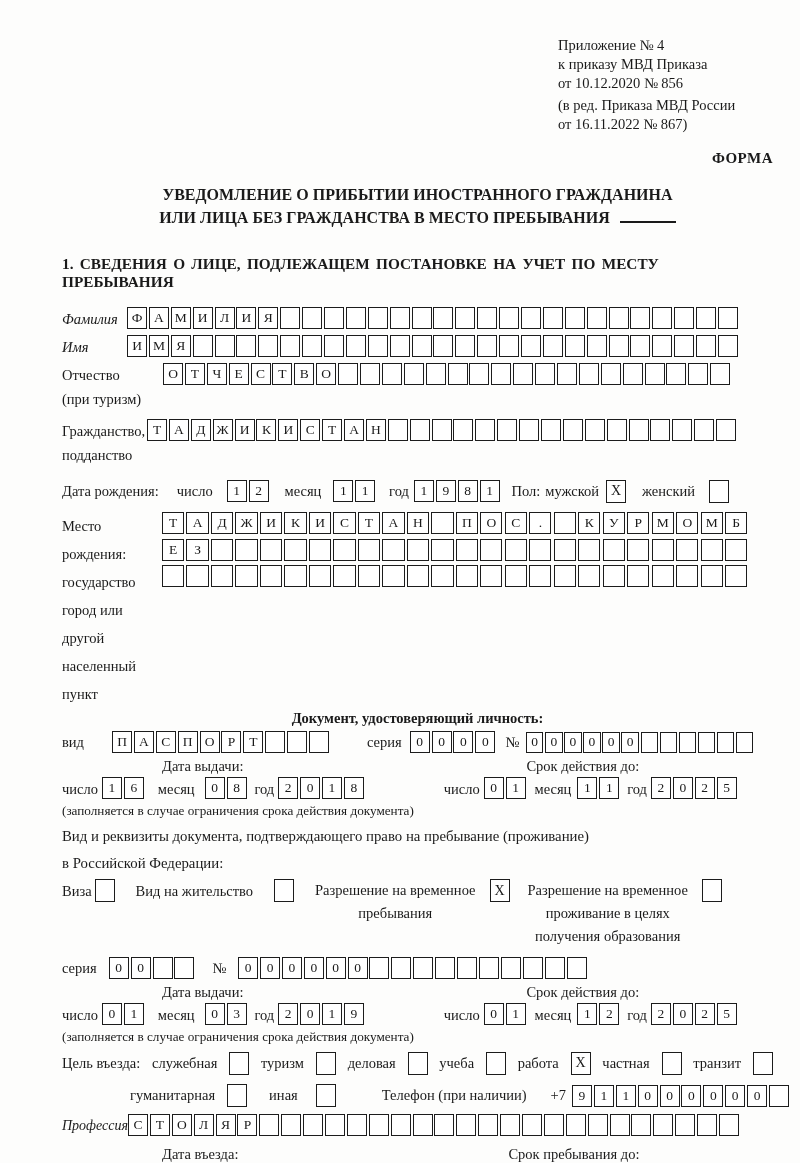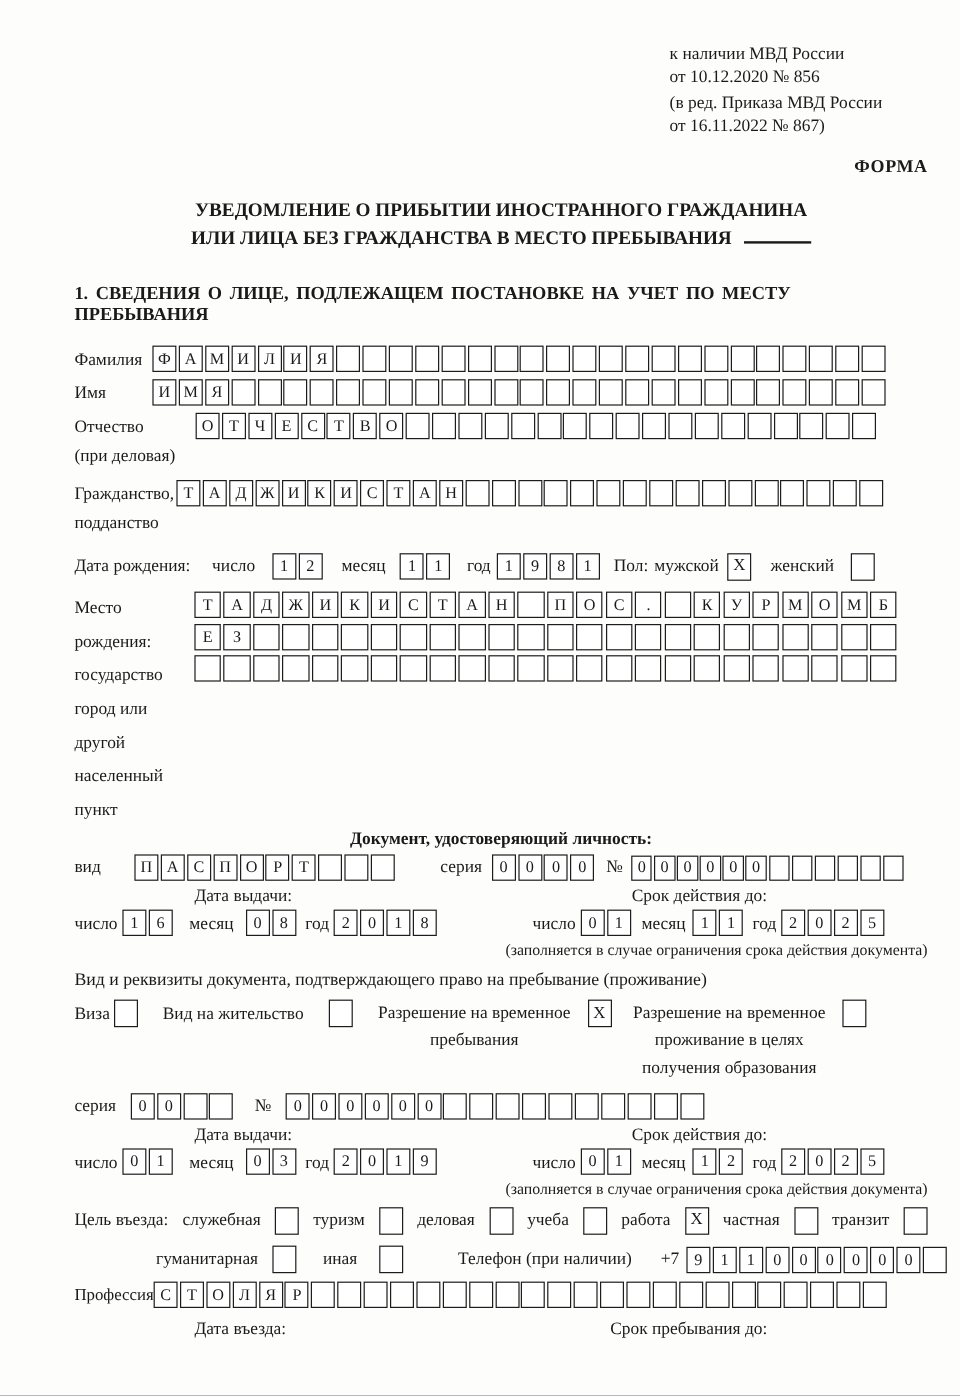--- a/index.html
+++ b/index.html
@@ -11,49 +11,50 @@
     padding:36px 27px 10px 62px; width:711px; height:1117px;
   }
   .appendix { margin-left:496px; font-size:14.5px; line-height:19px; }
   .appendix .gap { height:3px; }
   .forma { text-align:right; font-weight:bold; font-size:15px; margin-top:16px; letter-spacing:.5px; }
   .title { text-align:center; font-weight:bold; font-size:16px; line-height:23px; margin-top:16px; }
   .blank-line { display:inline-block; width:56px; border-bottom:2px solid #1a1a1a; margin-left:10px; }
   .sec-head { font-weight:bold; font-size:15.3px; margin-top:26px; word-spacing:2.5px; }
 
   .row { display:flex; align-items:flex-start; margin-top:4px; }
-  .lbl { font-size:14.5px; line-height:24px; flex:none; }
+  .lbl { font-size:14.5px; line-height:24px; flex:none;font-style:italic; }
   .lbl2 { font-size:14.5px; line-height:24px; }
   .cellrow { display:inline-flex; flex:none; }
   .cell {
     display:inline-flex; width:18px; height:20px; border:1.6px solid #1c1c1c;
     margin-right:1.9px; align-items:center; justify-content:center;
     font-size:13.5px; background:#fff; flex:none;
   }
   .wide .cell { width:20.2px; margin-right:2.3px; }
   .small .cell { width:15.4px; height:19px; margin-right:1.7px; }
   .cb {
     display:inline-flex; width:18px; height:21px; border:1.6px solid #1c1c1c;
     align-items:center; justify-content:center; font-size:14px; background:#fff; flex:none;
   }
   .center-bold { text-align:center; font-weight:bold; font-size:14.5px; }
   .subheads { display:flex; font-size:14.5px; }
   .dlabel { font-size:14.5px; line-height:24px; flex:none; }
-  .note { font-size:13.2px; text-align:right; margin-top:2px; }
+  .note { font-size:13.2px; margin-top:2px; }
   .intro { font-size:14.8px; line-height:27px; }
   .stack { display:flex; flex-direction:column; align-items:center; font-size:14.5px; line-height:23px; }
   .dg { display:inline-flex; align-items:flex-start; }
 </style>
 </head>
 <body>
 
 <div class="page">
 
   <div class="appendix">
-    <div>к наличии МВД России</div>
+    <div>Приложение № 4</div>
+    <div>к приказу МВД Приказа</div>
     <div>от 10.12.2020 № 856</div>
     <div class="gap"></div>
     <div>(в ред. Приказа МВД России</div>
     <div>от 16.11.2022 № 867)</div>
   </div>
 
   <div class="forma">ФОРМА</div>
 
   <div class="title">
     <div>УВЕДОМЛЕНИЕ О ПРИБЫТИИ ИНОСТРАННОГО ГРАЖДАНИНА</div>
@@ -128,21 +129,21 @@
         <span class="cell"></span>
         <span class="cell"></span>
         <span class="cell"></span>
         <span class="cell"></span>
       </span>
   </div>
 
   <div class="row">
     <span style="width:101px;">
       <span class="lbl2">Отчество</span><br>
-      <span class="lbl2">(при деловая)</span>
+      <span class="lbl2">(при туризм)</span>
     </span>
     <span class="cellrow">
         <span class="cell">О</span>
         <span class="cell">Т</span>
         <span class="cell">Ч</span>
         <span class="cell">Е</span>
         <span class="cell">С</span>
         <span class="cell">Т</span>
         <span class="cell">В</span>
         <span class="cell">О</span>
@@ -397,20 +398,21 @@
           <span class="cell">0</span>
           <span class="cell">2</span>
           <span class="cell">5</span>
         </span>
     </span>
   </div>
   <div class="note">(заполняется в случае ограничения срока действия документа)</div>
 
   <div class="intro" style="margin-top:4px;">
     <div>Вид и реквизиты документа, подтверждающего право на пребывание (проживание)</div>
+    <div>в Российской Федерации:</div>
   </div>
   <div class="row" style="margin-top:2px;">
     <span class="dlabel">Виза</span>
     <span class="cb" style="margin-left:3px;"></span>
     <span class="dlabel" style="margin-left:21px;">Вид на жительство</span>
     <span class="cb" style="margin-left:21px;"></span>
     <span class="stack" style="margin-left:21px;">
       <span>Разрешение на временное</span>
       <span>пребывания</span>
     </span>

